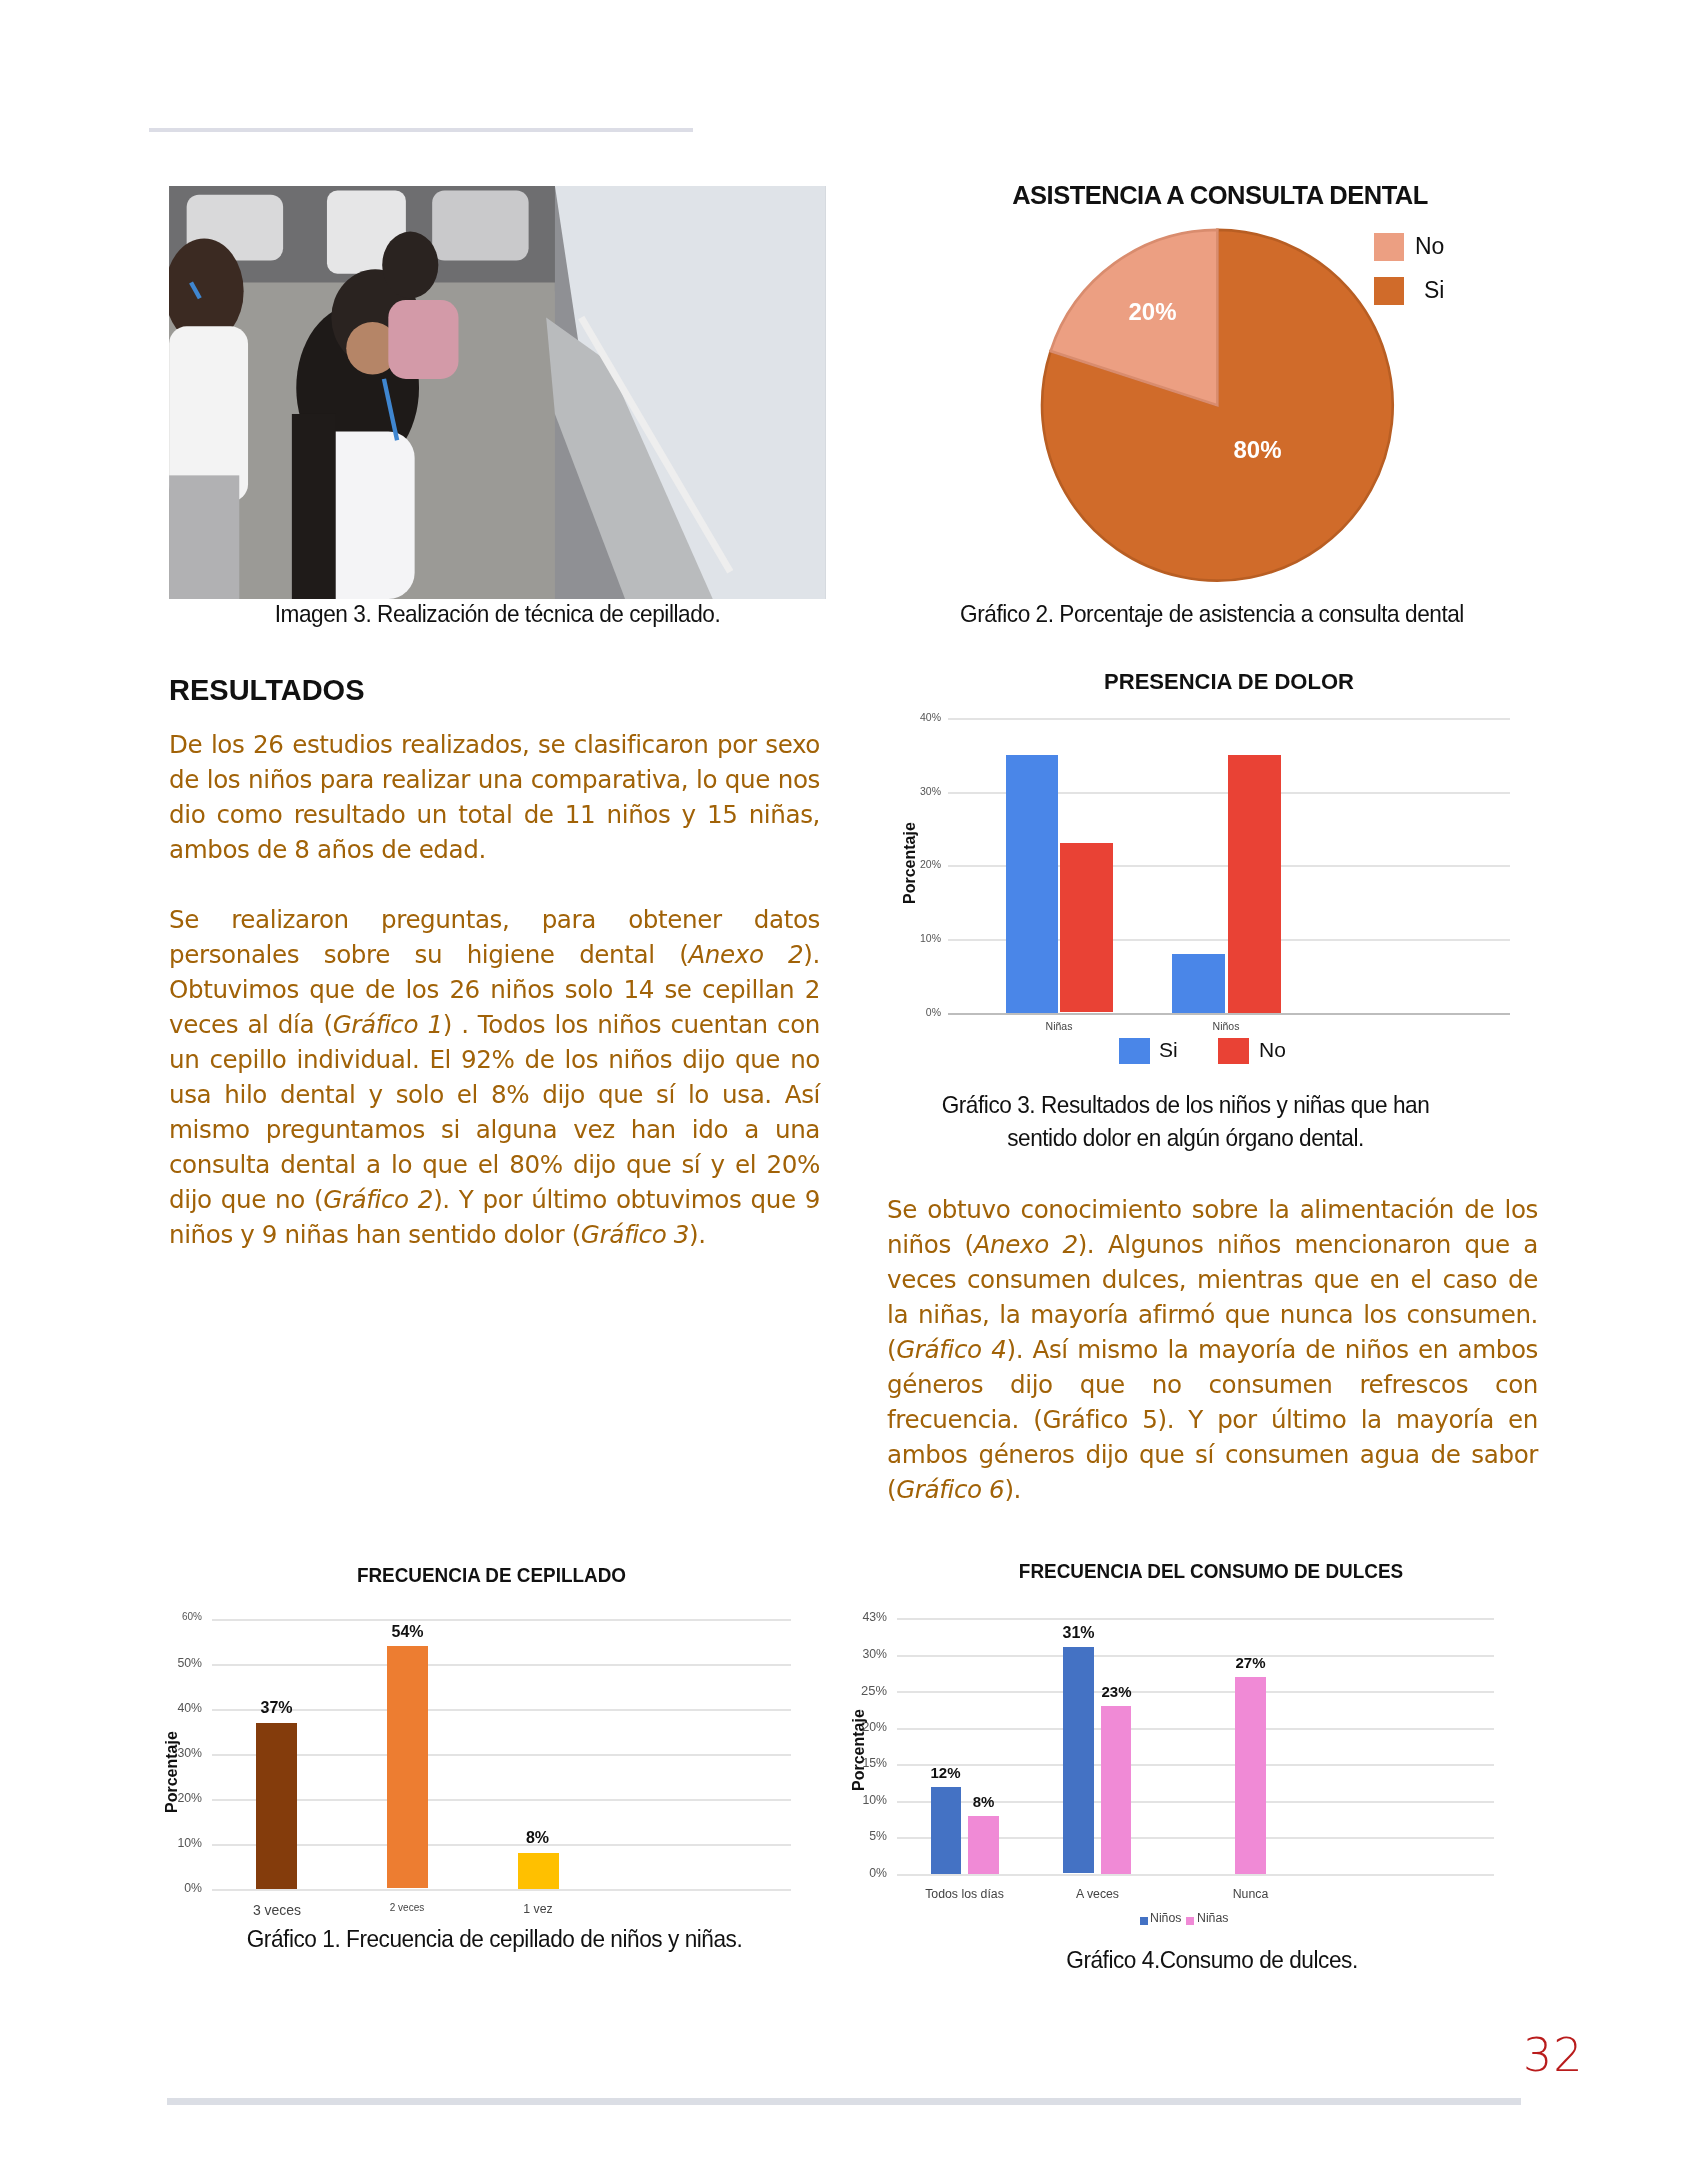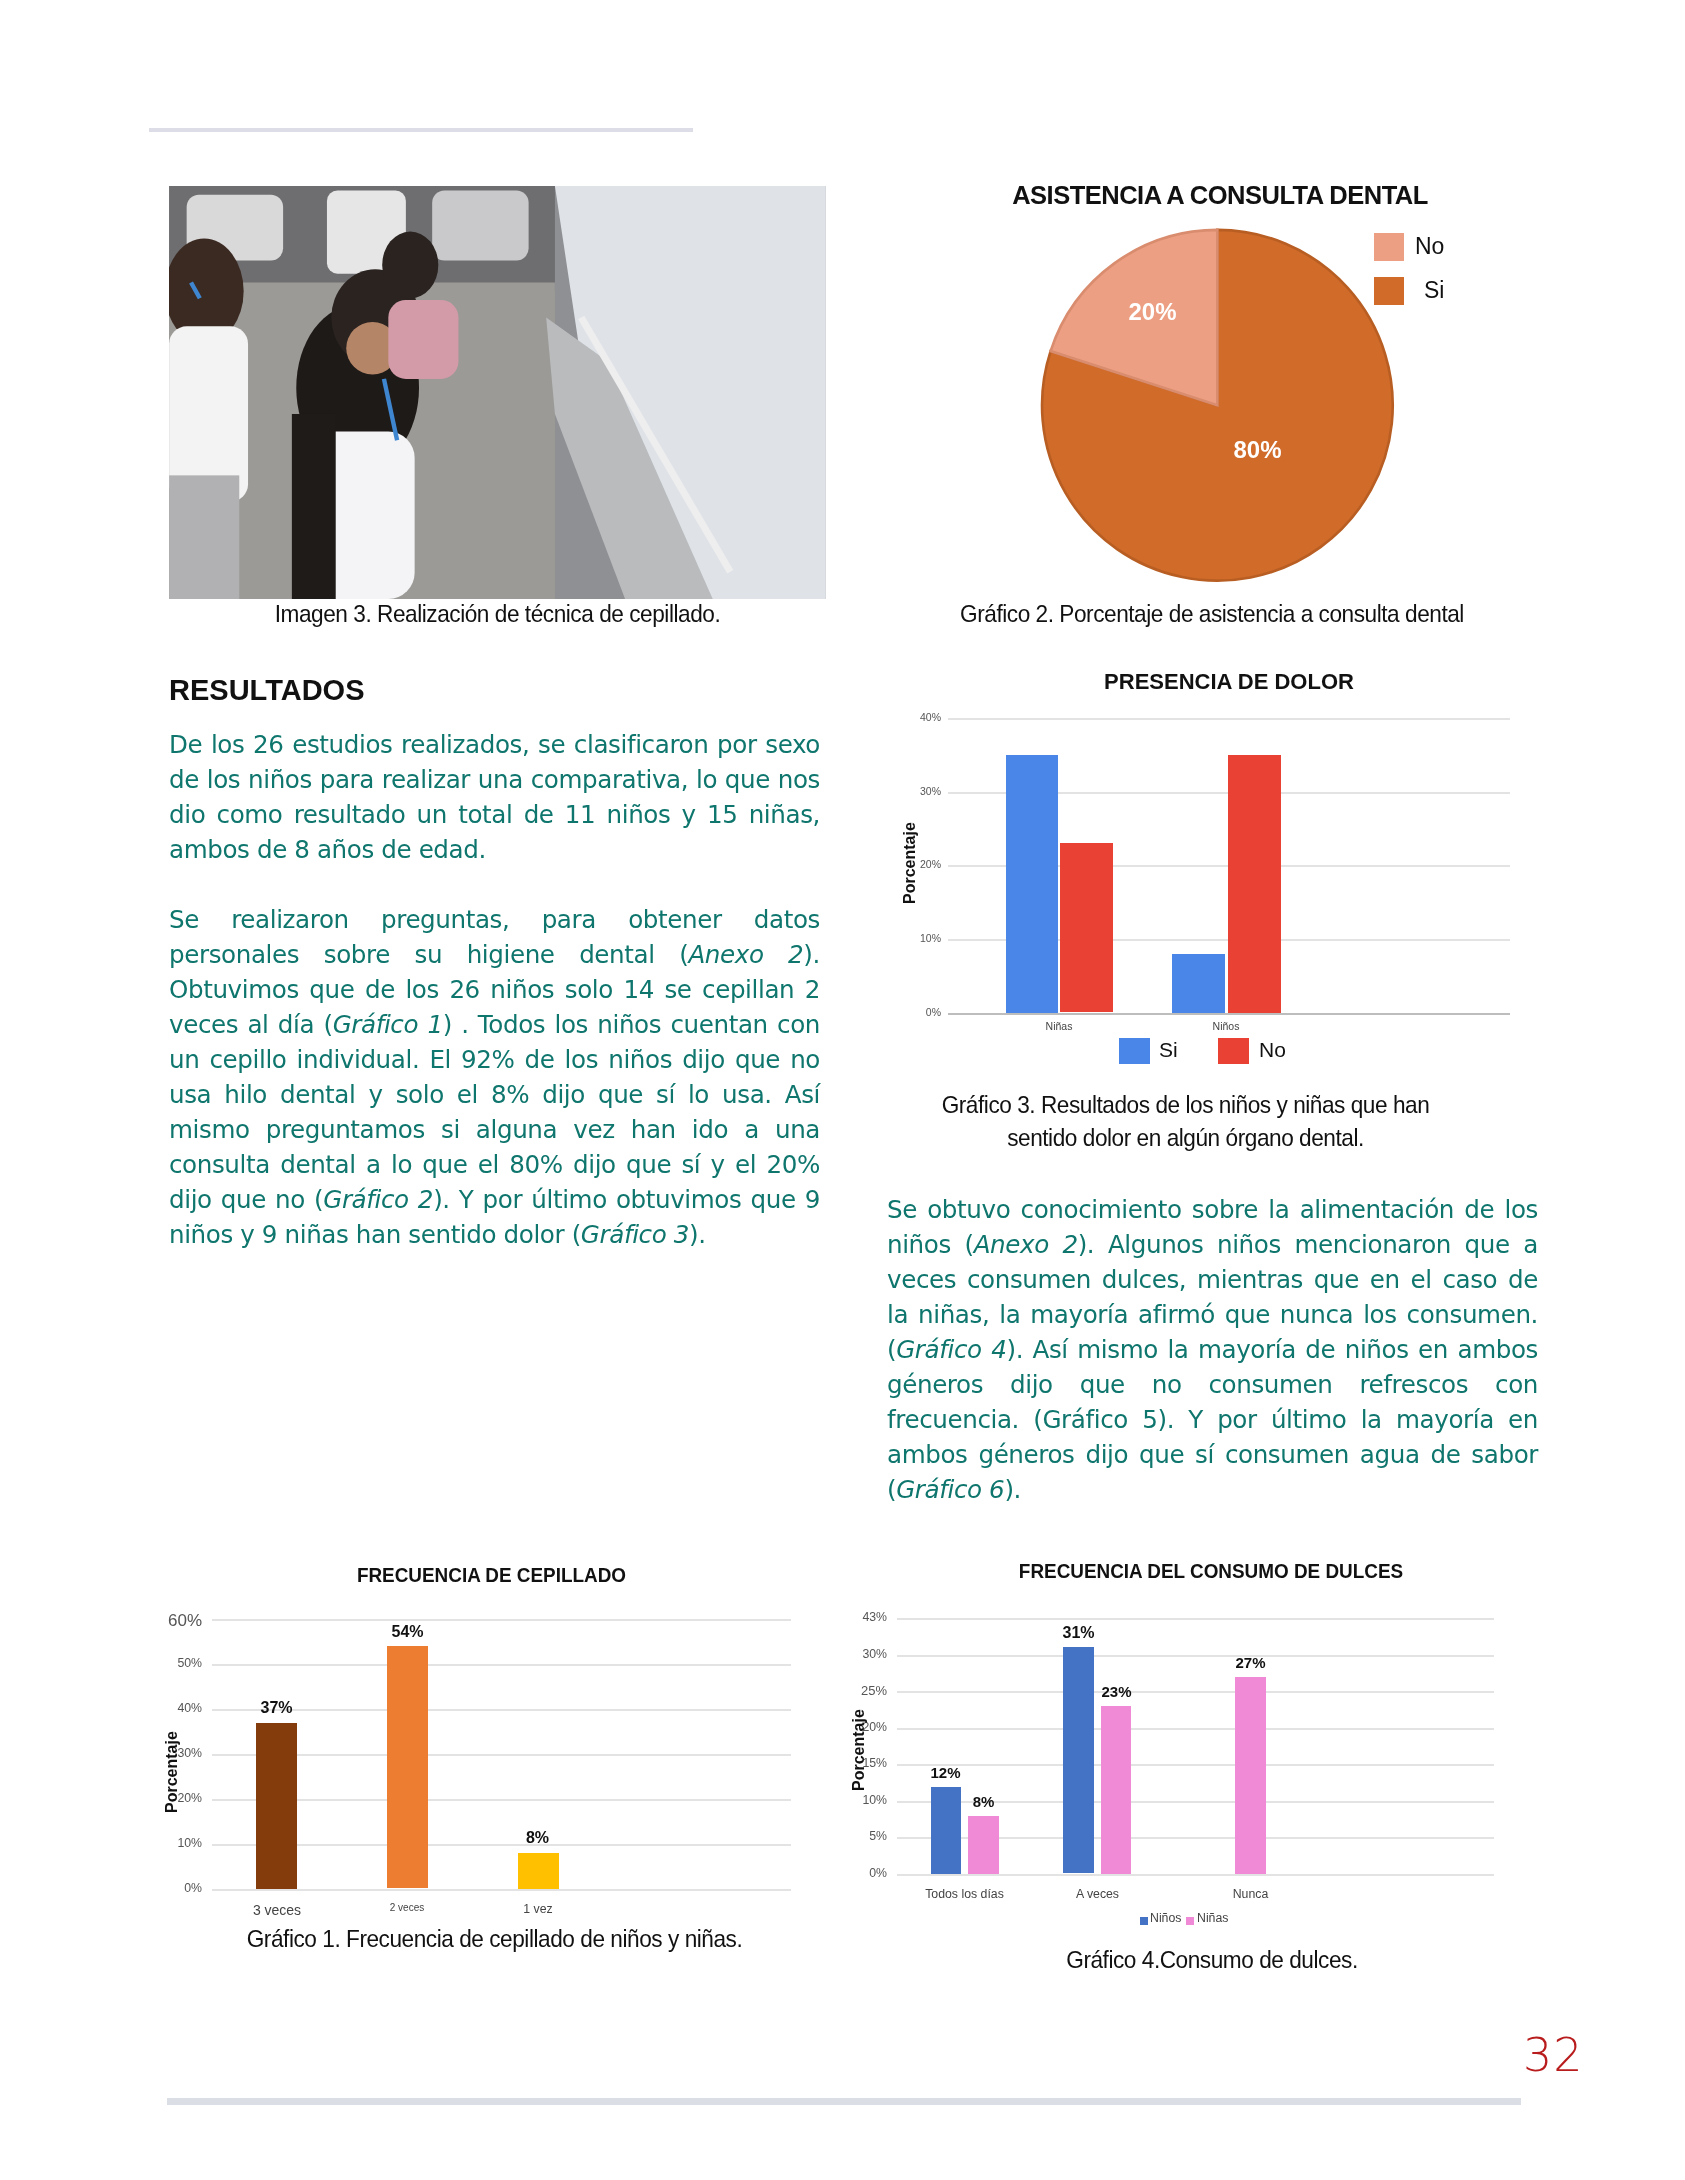--- a/index.html
+++ b/index.html
@@ -14,21 +14,21 @@
   
   .photo { left: 169px; top: 186px; width: 657px; height: 413px; overflow: hidden; }
   .photo svg { display:block; }
   .caption { font-family: "Liberation Sans", sans-serif; font-size: 24.6px; color: #111;
              text-align: center; letter-spacing: -0.5px; transform: scaleX(0.92); transform-origin: center; }
 
   
   .section-title { left: 169px; top: 674px; font-family: "Liberation Sans", sans-serif; font-weight: bold;
                    font-size: 29px; color: #111; }
   .body-text { font-family: "DejaVu Sans", sans-serif; font-size: 24.6px; line-height: 35px;
-               text-align: justify; color: #0f766e; letter-spacing: -0.4px; }
+               text-align: justify; color: #a16207; letter-spacing: -0.4px; }
   .body-text p { margin: 0 0 35px 0; }
   .body-text p:last-child { margin-bottom: 0; }
   .body-text em { font-style: italic; }
 
   
   .chart-title { font-family: "Liberation Sans", sans-serif; font-weight: bold; color: #111; text-align: center; white-space: nowrap; }
   .gridline { position: absolute; height: 1.8px; background: #e3e3e3; }
   .axisline { position: absolute; height: 1.8px; background: #bdbdbd; }
   .tick { position: absolute; font-family: "Liberation Sans", sans-serif; color: #555; text-align: right; white-space: nowrap; }
   .bar { position: absolute; }
@@ -135,21 +135,21 @@
 <div class="abs chart-title" style="left:272px; top:1563px; width:439px; font-size:21px; transform:scaleX(0.9);">FRECUENCIA DE CEPILLADO</div>
 <div class="abs" style="left:158px; top:1606px; width:650px; height:316px;">
 
   <div class="gridline" style="left:54px; top:13px; width:579px;"></div>
   <div class="gridline" style="left:54px; top:58px; width:579px;"></div>
   <div class="gridline" style="left:54px; top:103px; width:579px;"></div>
   <div class="gridline" style="left:54px; top:148px; width:579px;"></div>
   <div class="gridline" style="left:54px; top:193px; width:579px;"></div>
   <div class="gridline" style="left:54px; top:238px; width:579px;"></div>
   <div class="gridline" style="left:54px; top:283px; width:579px;"></div>
-  <div class="tick" style="left:0px; top:5.3px; width:44px; font-size:17px;">60%</div>
+  <div class="tick" style="left:0px; top:5.3px; width:44px; font-size:10px;">60%</div>
   <div class="tick" style="left:0px; top:50px; width:44px; font-size:12.3px;">50%</div>
   <div class="tick" style="left:0px; top:95px; width:44px; font-size:12.3px;">40%</div>
   <div class="tick" style="left:0px; top:140px; width:44px; font-size:12.3px;">30%</div>
   <div class="tick" style="left:0px; top:185px; width:44px; font-size:12.3px;">20%</div>
   <div class="tick" style="left:0px; top:230px; width:44px; font-size:12.3px;">10%</div>
   <div class="tick" style="left:0px; top:275px; width:44px; font-size:12.3px;">0%</div>
   <div class="bar" style="left:98px; top:117px; width:41px; height:166px; background:#843c0c;"></div>
   <div class="bar" style="left:229px; top:40px; width:41px; height:242px; background:#ed7d31;"></div>
   <div class="bar" style="left:360px; top:247px; width:41px; height:36px; background:#ffc000;"></div>
   <div class="bar-label" style="left:88px; top:93px; width:61px; font-size:16px;">37%</div>

